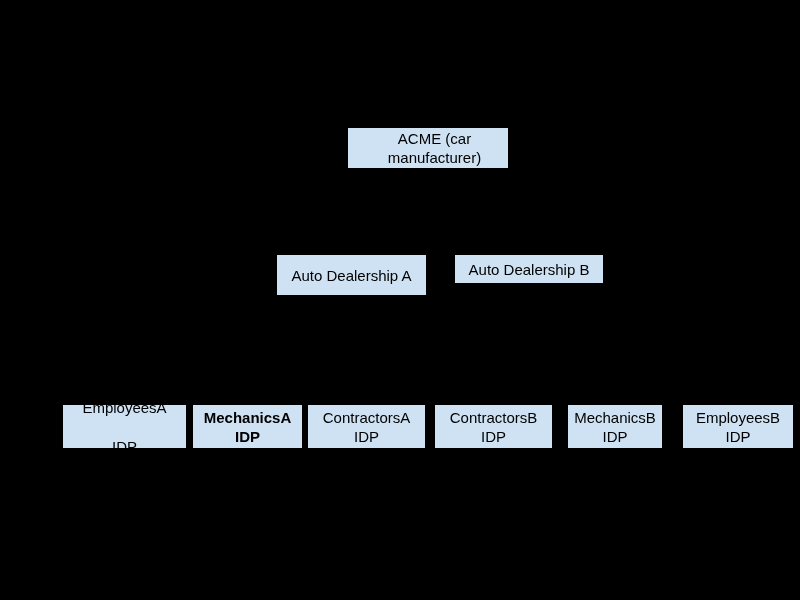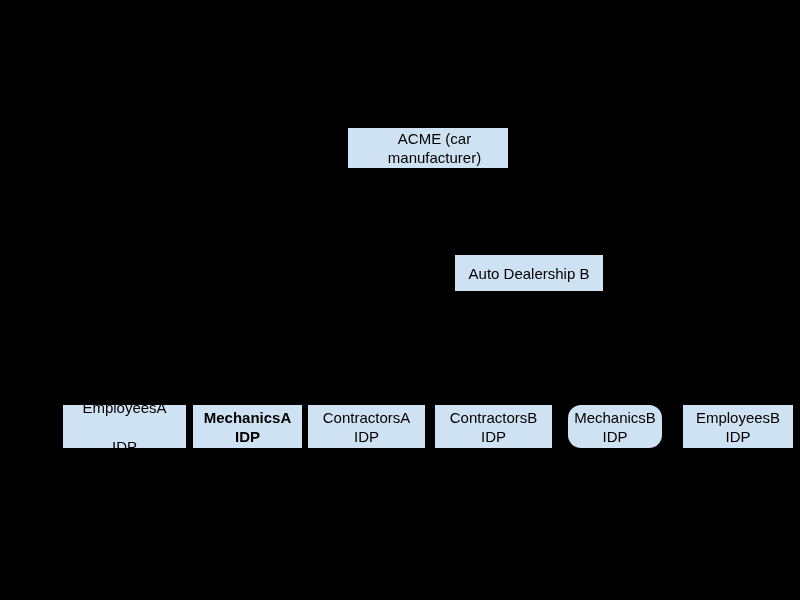--- a/index.html
+++ b/index.html
@@ -29,39 +29,42 @@
     font-size: 15px;
     line-height: 19px;
     box-sizing: border-box;
   }
   .node .line { display: block; white-space: nowrap; }
 
   
   #node-root        { left: 348px; top: 128px; width: 160px; height: 40px; padding-left: 13px; }
   
   #node-dealer-a    { left: 277px; top: 255px; width: 149px; height: 40px; }
-  #node-dealer-b    { left: 455px; top: 255px; width: 148px; height: 36px; }
+  #node-dealer-b    { left: 455px; top: 255px; width: 148px; height: 28px; }
   
   #node-idp-0       { left: 63px;  top: 405px; width: 123px; height: 43px; gap: 20px; }
   #node-idp-1       { left: 193px; top: 405px; width: 109px; height: 43px; font-weight: bold; }
   #node-idp-2       { left: 308px; top: 405px; width: 117px; height: 43px; }
   #node-idp-3       { left: 435px; top: 405px; width: 117px; height: 43px; }
-  #node-idp-4       { left: 568px; top: 405px; width: 94px; height: 43px; border-radius: 13px; }
+  #node-idp-4       { left: 568px; top: 405px; width: 94px; height: 43px; }
   #node-idp-5       { left: 683px; top: 405px; width: 110px; height: 43px; }
 </style>
 </head>
 <body>
 
 <div class="canvas">
 
   <div class="node" id="node-root">
     <span class="line">ACME (car</span>
     <span class="line">manufacturer)</span>
   </div>
 
+  <div class="node" id="node-dealer-a">
+    <span class="line">Auto Dealership A</span>
+  </div>
   <div class="node" id="node-dealer-b">
     <span class="line">Auto Dealership B</span>
   </div>
 
   <div class="node" id="node-idp-0">
     <span class="line">EmployeesA</span>
     <span class="line">IDP</span>
   </div>
   <div class="node" id="node-idp-1">
     <span class="line">MechanicsA</span>

